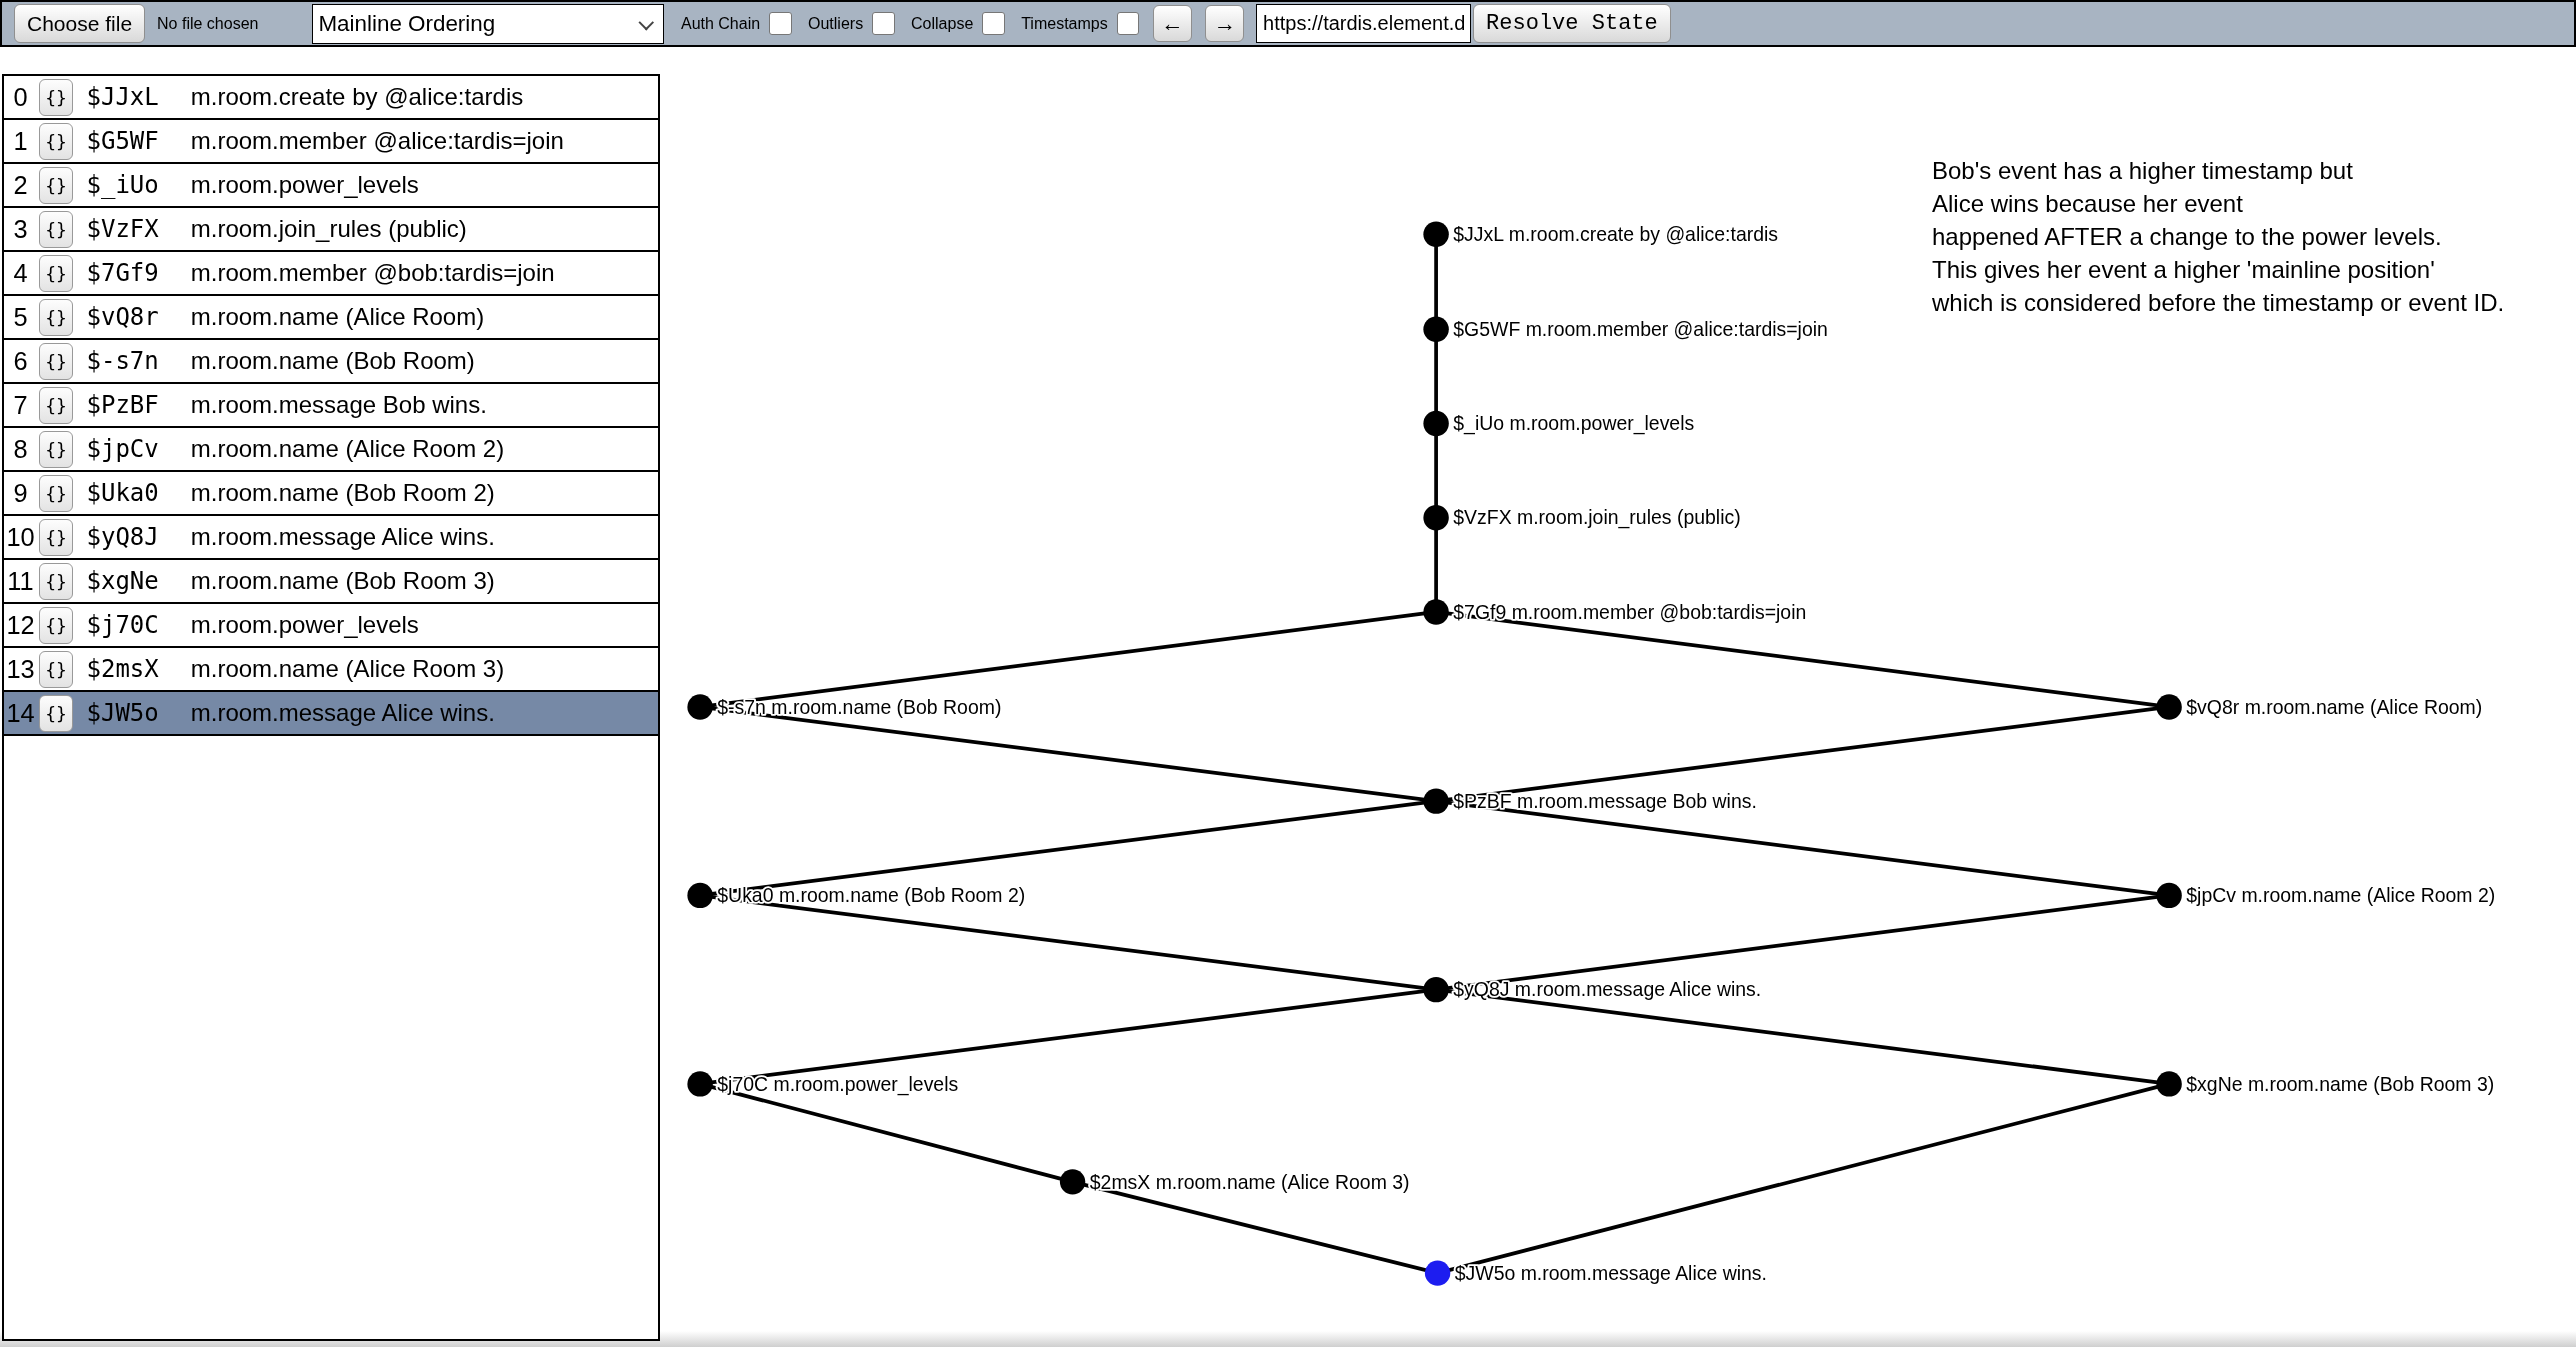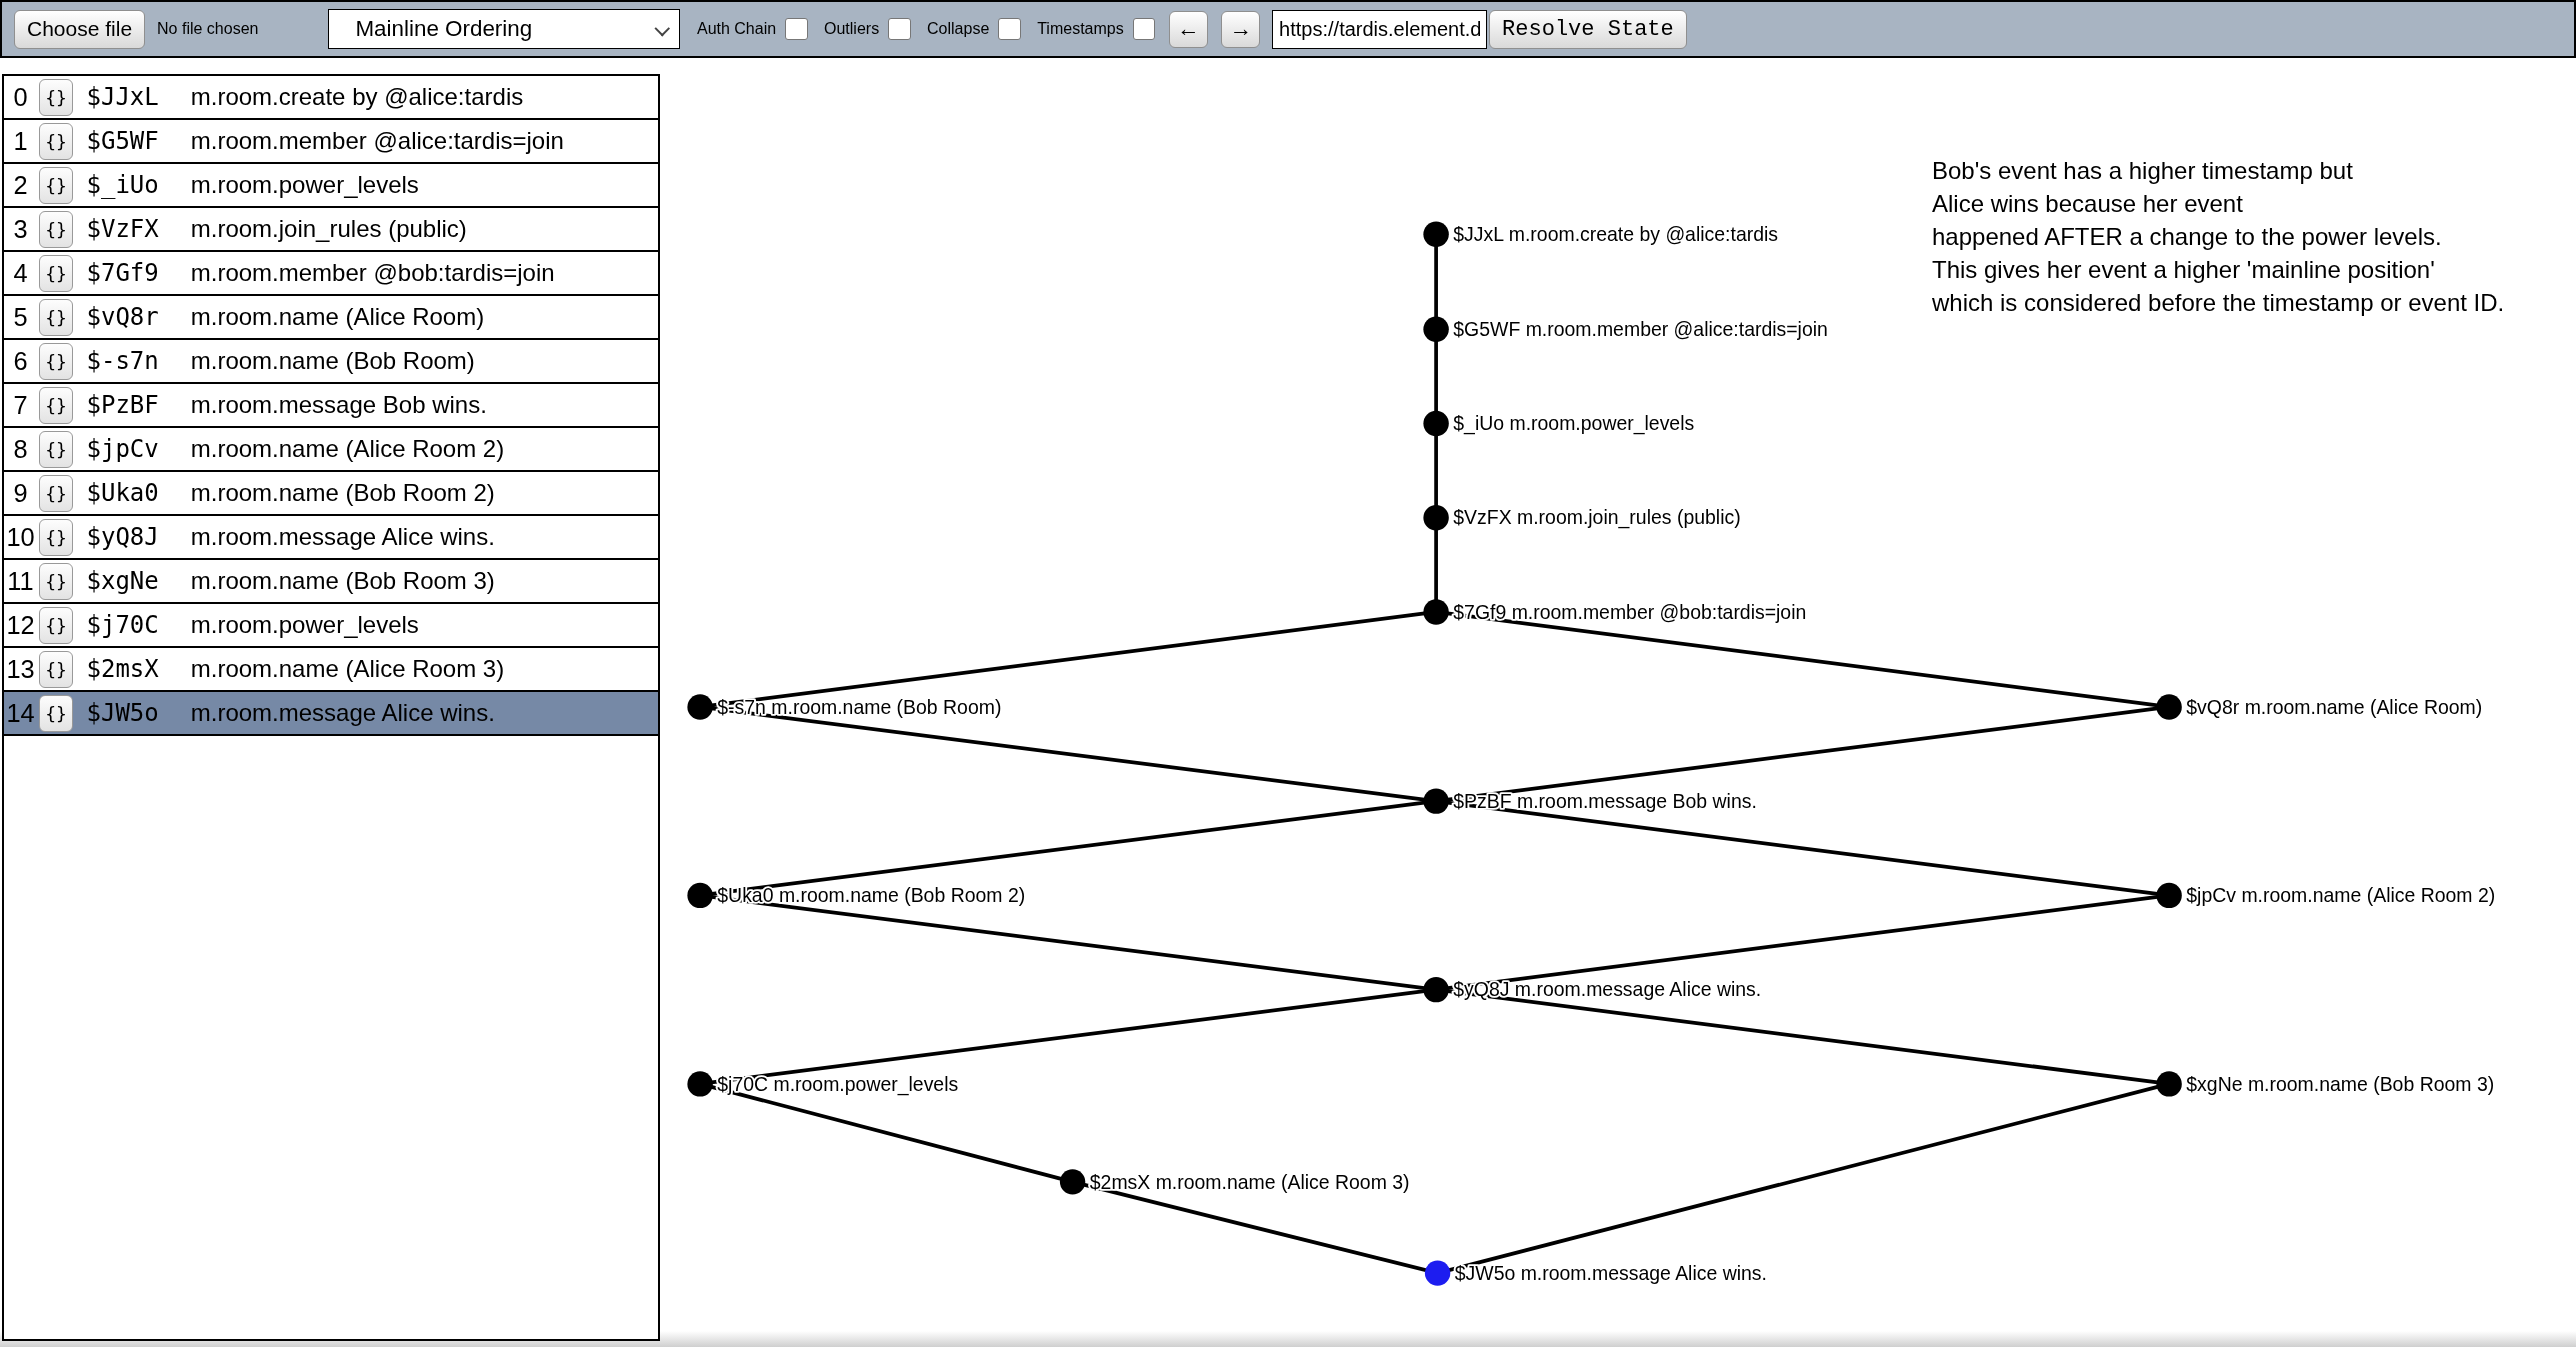--- a/index.html
+++ b/index.html
@@ -1,35 +1,35 @@
 <!DOCTYPE html>
 <html style="font-size:12px"><head>
 <meta charset="utf-8">
 <style>
   * { margin:0; padding:0; box-sizing:border-box; }
   html,body { width:2576px; height:1348px; background:#ffffff; overflow:hidden;
               font-family:"Liberation Sans", sans-serif; color:#000; }
 
   
   .toolbar {
-    position:absolute; left:0; top:4; width:2576px; height:58px;
+    position:absolute; left:0; top:4; width:2576px; height:47px;
     background:#a8b4c2; border:2.2px solid #000;
     display:flex; align-items:center; padding-left:12px; z-index:5;
   }
   .btn {
     height:39px; border:1.5px solid #8f8f8f; border-radius:6px;
     background:linear-gradient(#ffffff,#d9d9d9);
     font-size:21px; display:inline-flex; align-items:center; justify-content:center;
     padding:0 12px; color:#000; white-space:nowrap;
   }
   .file-status { margin-left:12px; font-size:16px; }
   .select {
-    margin-left:70px; width:352px; height:40px; background:#fff;
+    margin-left:54px; width:352px; height:40px; background:#fff;
     border:1.5px solid #000; display:inline-flex; align-items:center;
-    padding:0 26px; font-size:22.4px; position:relative; white-space:nowrap;
+    padding:0 5px; font-size:22.4px; position:relative; white-space:nowrap;
   }
   .select .chev {
     position:absolute; right:12px; top:12.7px; width:10.5px; height:10.5px;
     border-right:2.2px solid #444; border-bottom:2.2px solid #444;
     transform:rotate(45deg);
   }
   .cb-label { margin-left:16.5px; font-size:16px; white-space:nowrap; }
   .cb-label:first-of-type { margin-left:10.5px; }
   .checkbox {
     margin-left:9px; width:22.4px; height:22.4px; background:#fff;

